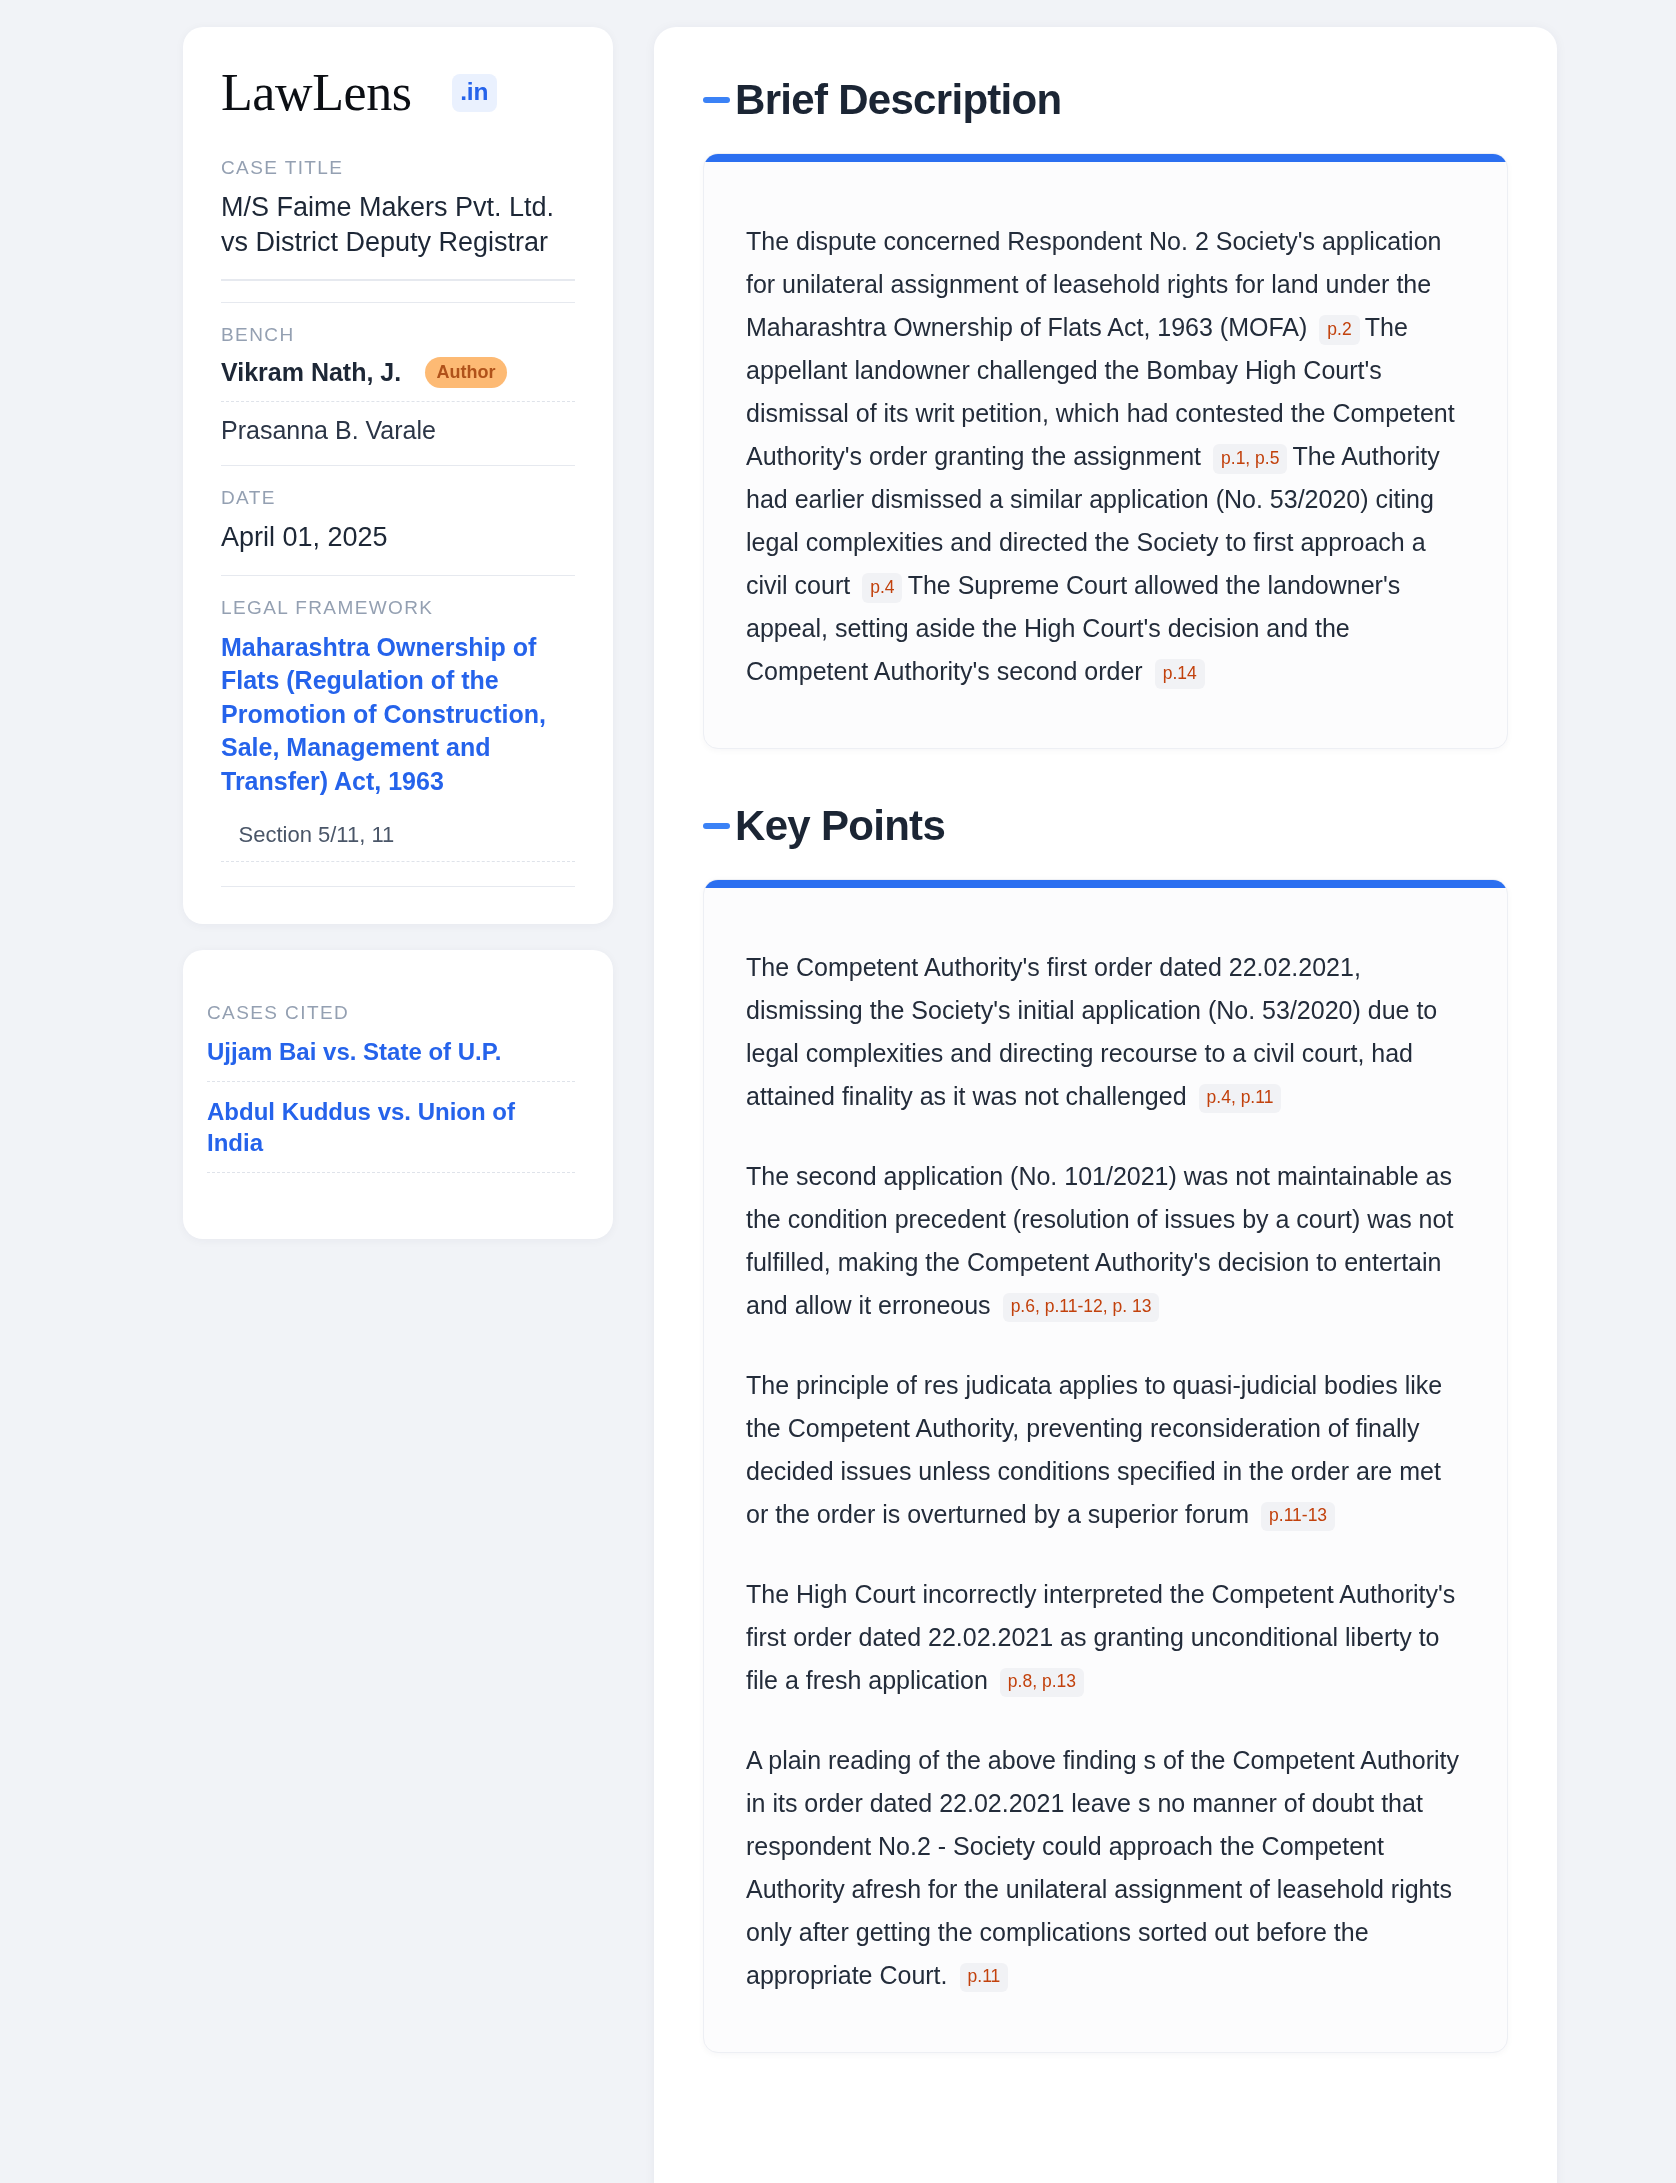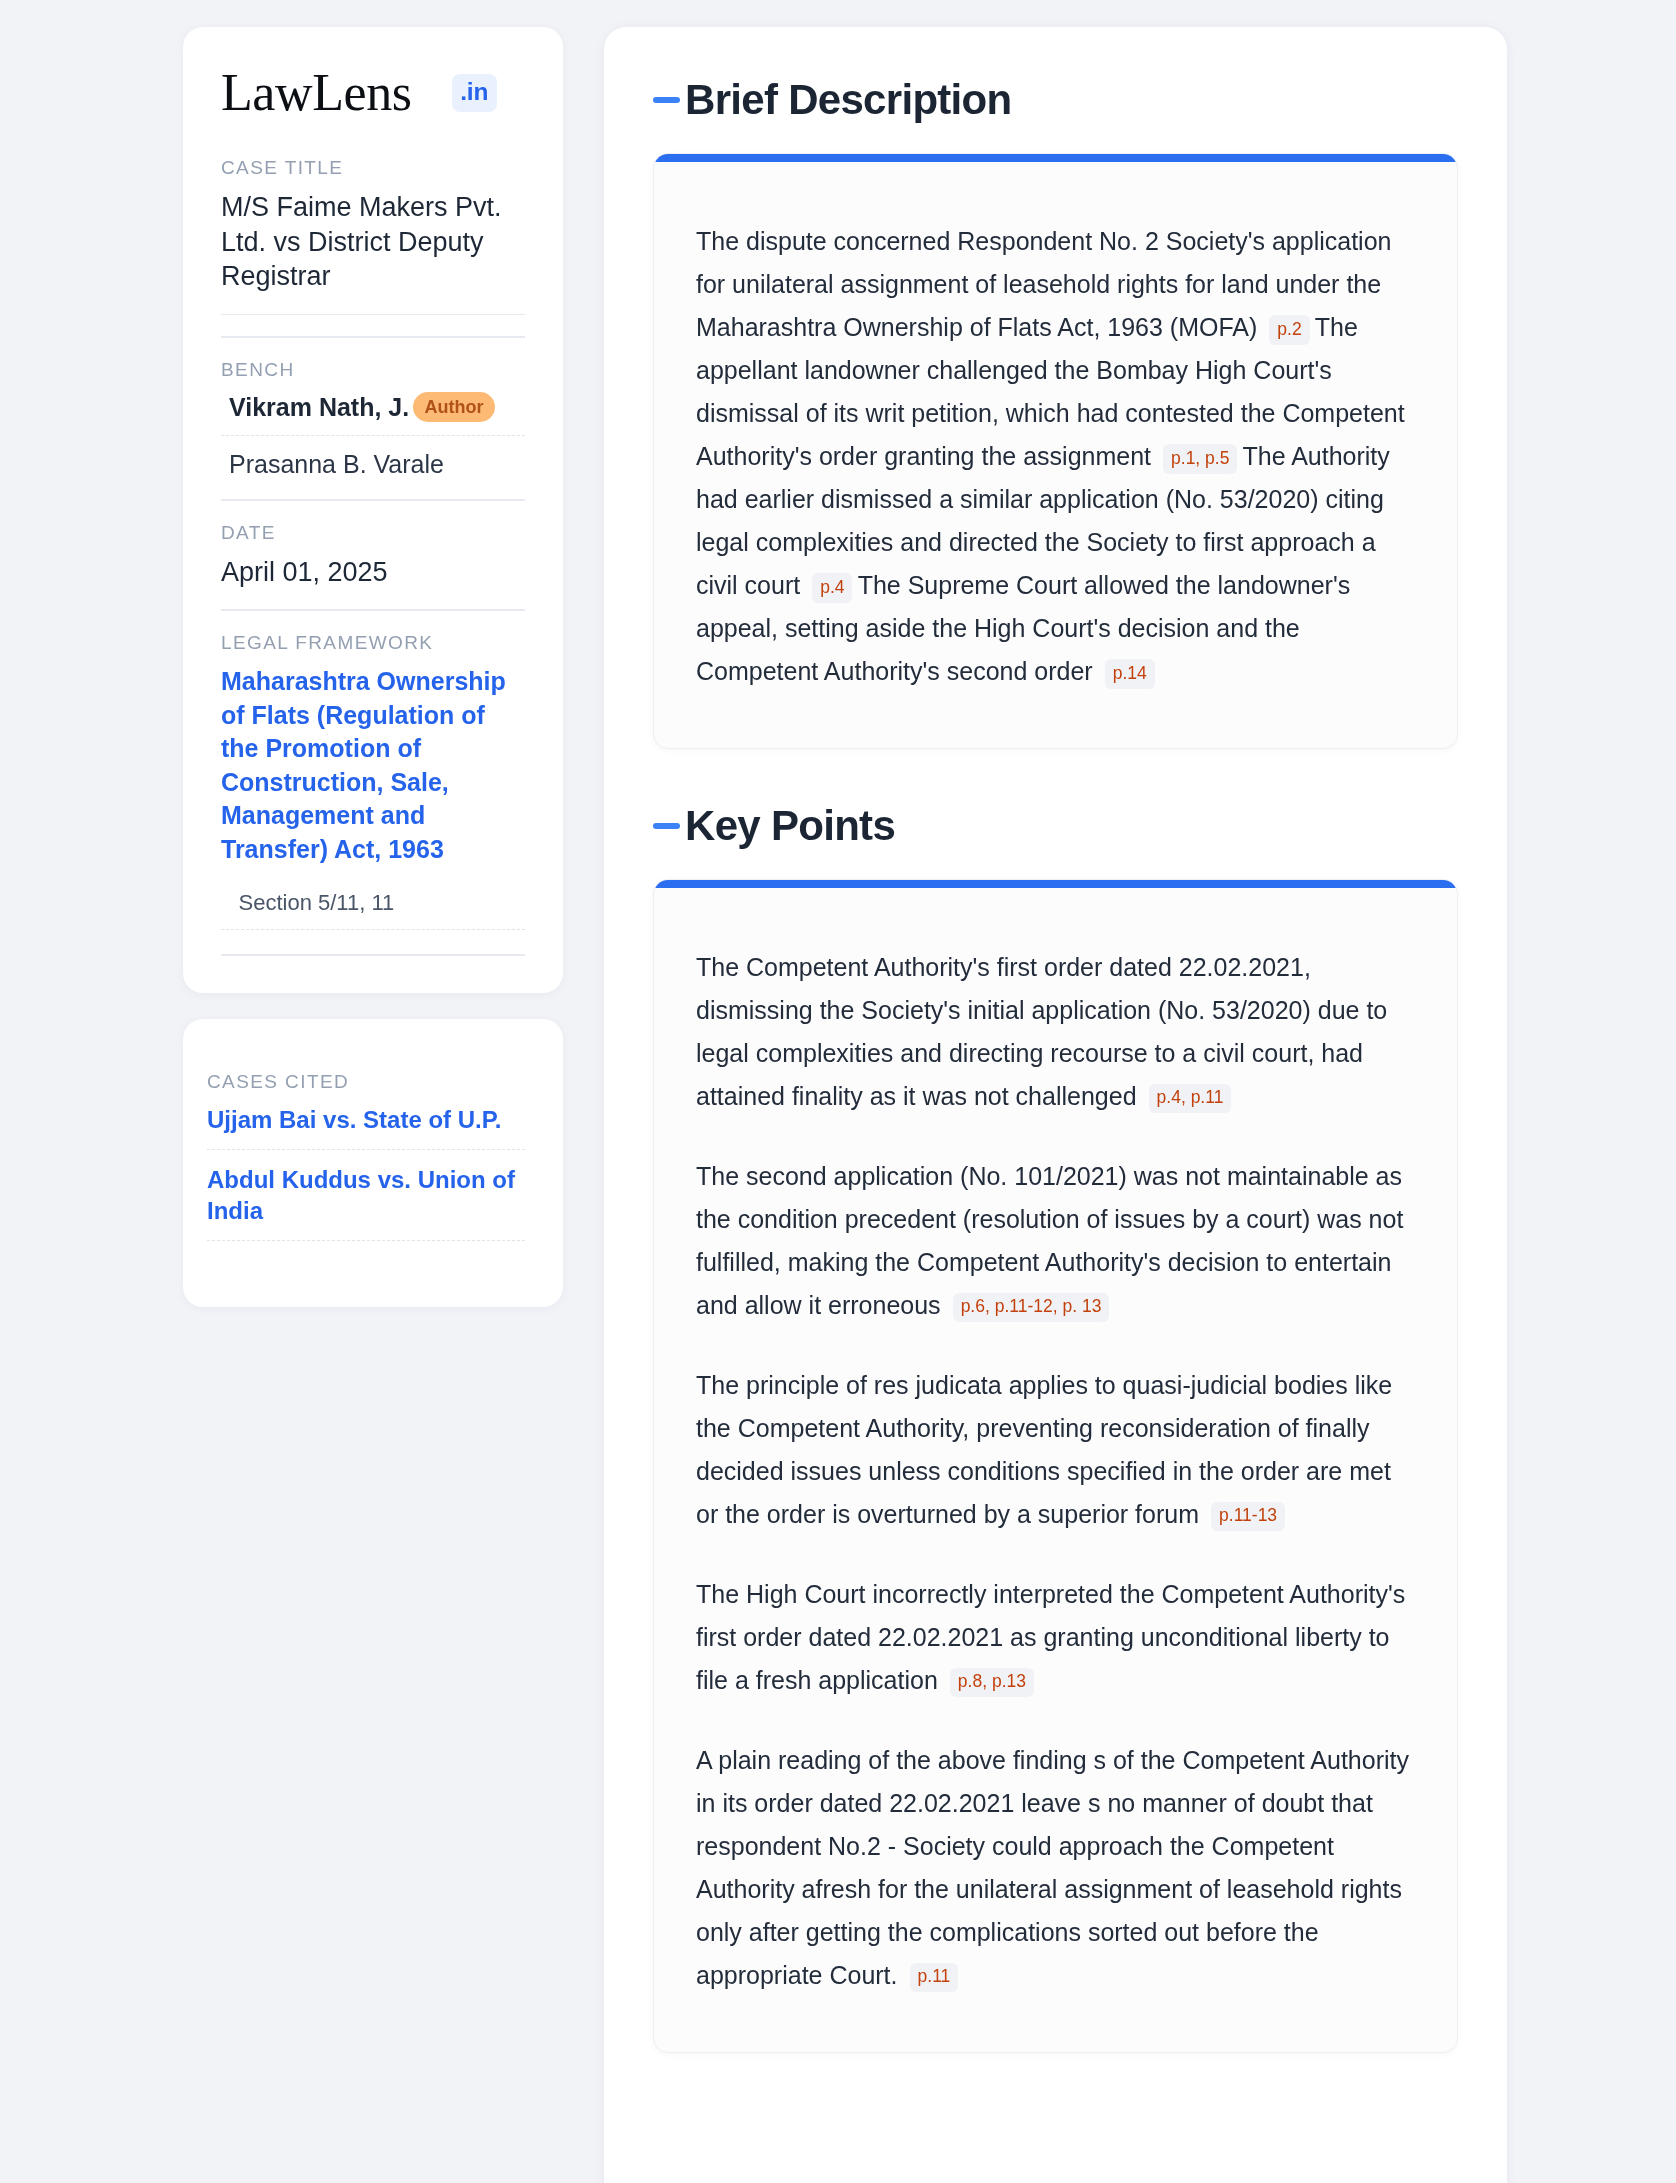--- a/index.html
+++ b/index.html
@@ -14,21 +14,21 @@
     position: relative;
     width: 1677px;
     height: 2649px;
     display: flex;
     align-items: flex-start;
     padding: 27px 0 0 0;
   }
 
   
   .sidebar {
-    width: 380px;
+    width: 430px;
     margin-left: 183px;
     flex: none;
     display: flex;
     flex-direction: column;
     gap: 26px;
   }
   .side-card {
     background: #ffffff;
     border-radius: 20px;
     padding: 40px 38px 37px 38px;
@@ -94,23 +94,22 @@
     font-size: 22px;
     font-weight: 500;
     border-radius: 436px;
     padding: 9.6px 19px 11.4px 19px;
     line-height: 1;
   }
 
   .bench-row {
     display: flex;
     align-items: center;
-    gap: 4px;
+    gap: 24px;
     flex-wrap: wrap;
-    margin-left: 8px;
   }
   .bench-name {
     font-size: 25px;
     color: #1d2736;
     font-weight: 700;
   }
   .bench-name.plain { font-weight: 400; color: #2b3546; }
   .badge-author {
     background: #fdba74;
     color: #b0521a;

